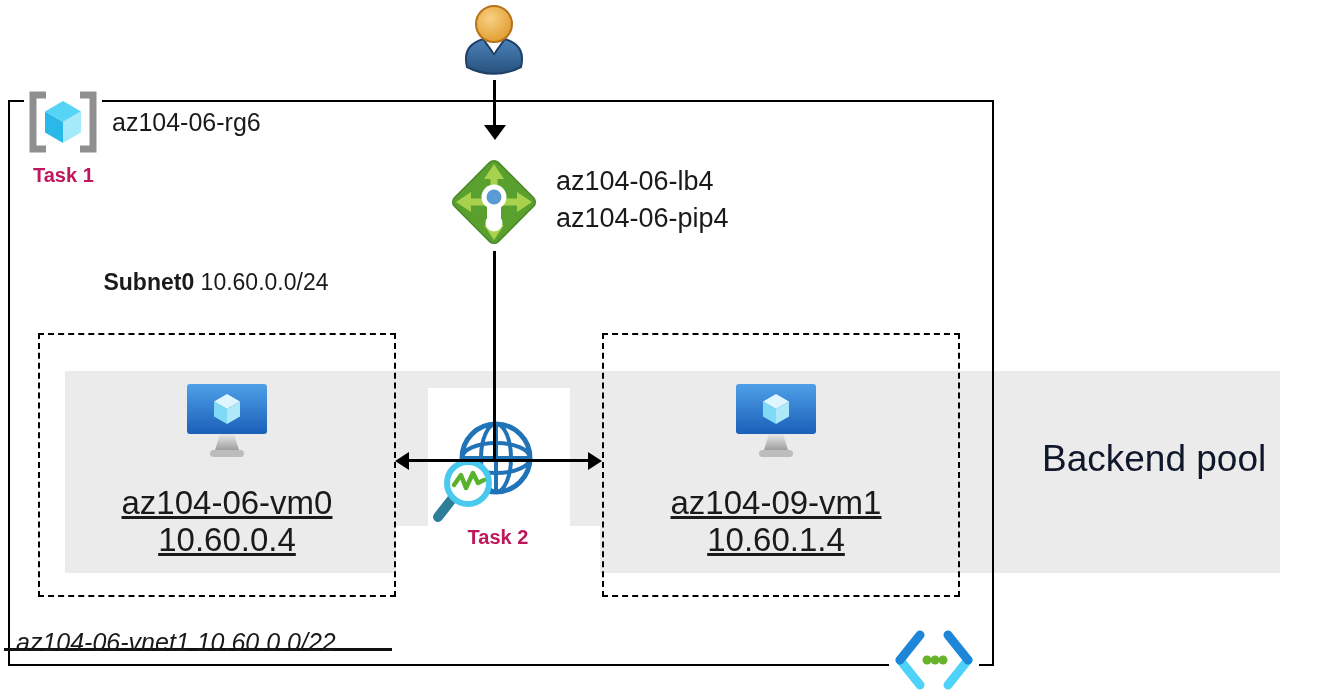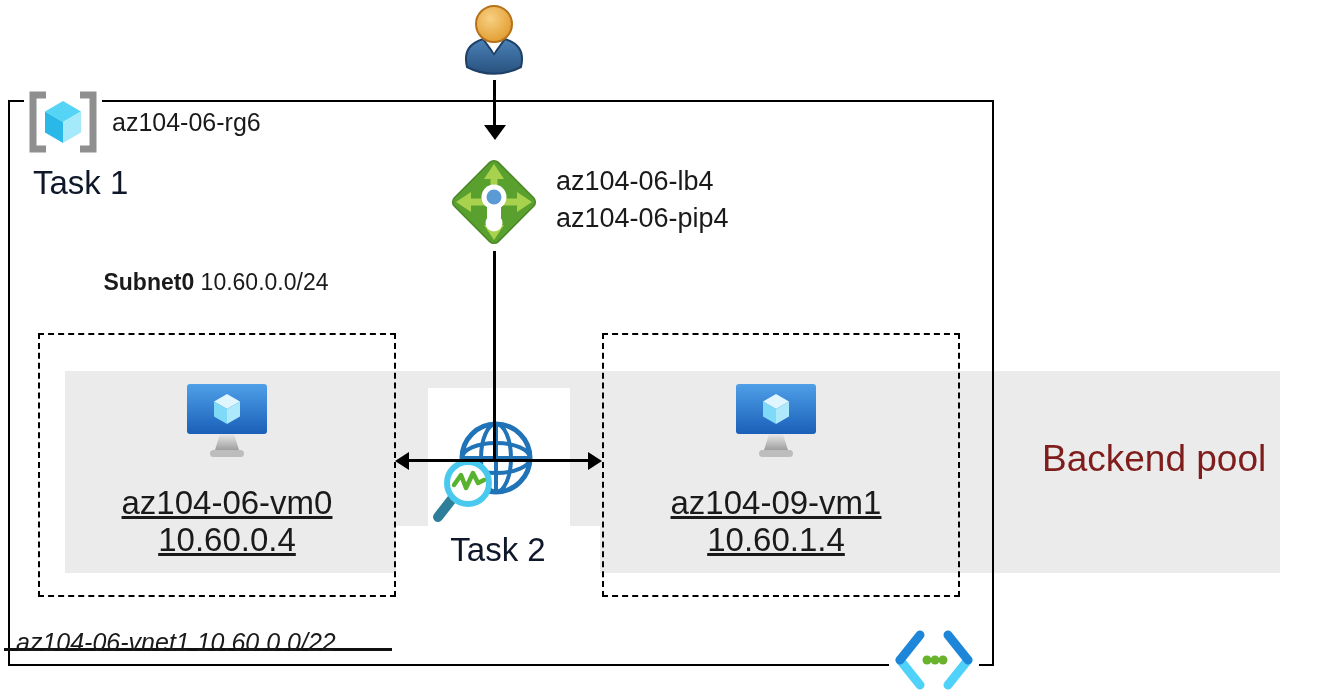--- a/index.html
+++ b/index.html
@@ -29,28 +29,28 @@
   .head-right{border-top:9px solid transparent;border-bottom:9px solid transparent;border-left:14px solid #000;}
   .strike{left:4px;top:648px;width:388px;height:2.5px;background:#111;z-index:3;}
 
   
   .icon{z-index:4;}
   .mask{background:#fff;}
 
   
   .txt{z-index:7;white-space:nowrap;}
   .t25{font-size:25px;line-height:31px;}
-  .task{font-size:33px;font-weight:normal;color:#0f172a;}
+  .task{font-size:20px;font-weight:bold;color:#be185d;}
   .center{text-align:center;}
   .lb-labels{left:556px;top:163px;font-size:27px;line-height:37px;}
   .subnet-label{top:269px;width:356px;font-size:23px;}
   .vm-label{top:484px;width:220px;font-size:33px;line-height:37px;text-decoration:underline;}
-  .backend-label{left:1042px;top:438px;font-size:37px;color:#7f1d1d;}
+  .backend-label{left:1042px;top:438px;font-size:37px;color:#0f172a;}
   .task2-wrap{left:396px;top:526px;width:204px;height:48px;background:#fff;z-index:5;
-              display:flex;align-items:center;justify-content:center;}
+              display:flex;align-items:flex-start;justify-content:center;}
 </style>
 </head>
 <body>
 
 <div id="stage">
 
   <div class="abs band"></div>
 
   <div class="abs white-patch" style="left:428px;top:388px;width:142px;height:150px;"></div>
 

